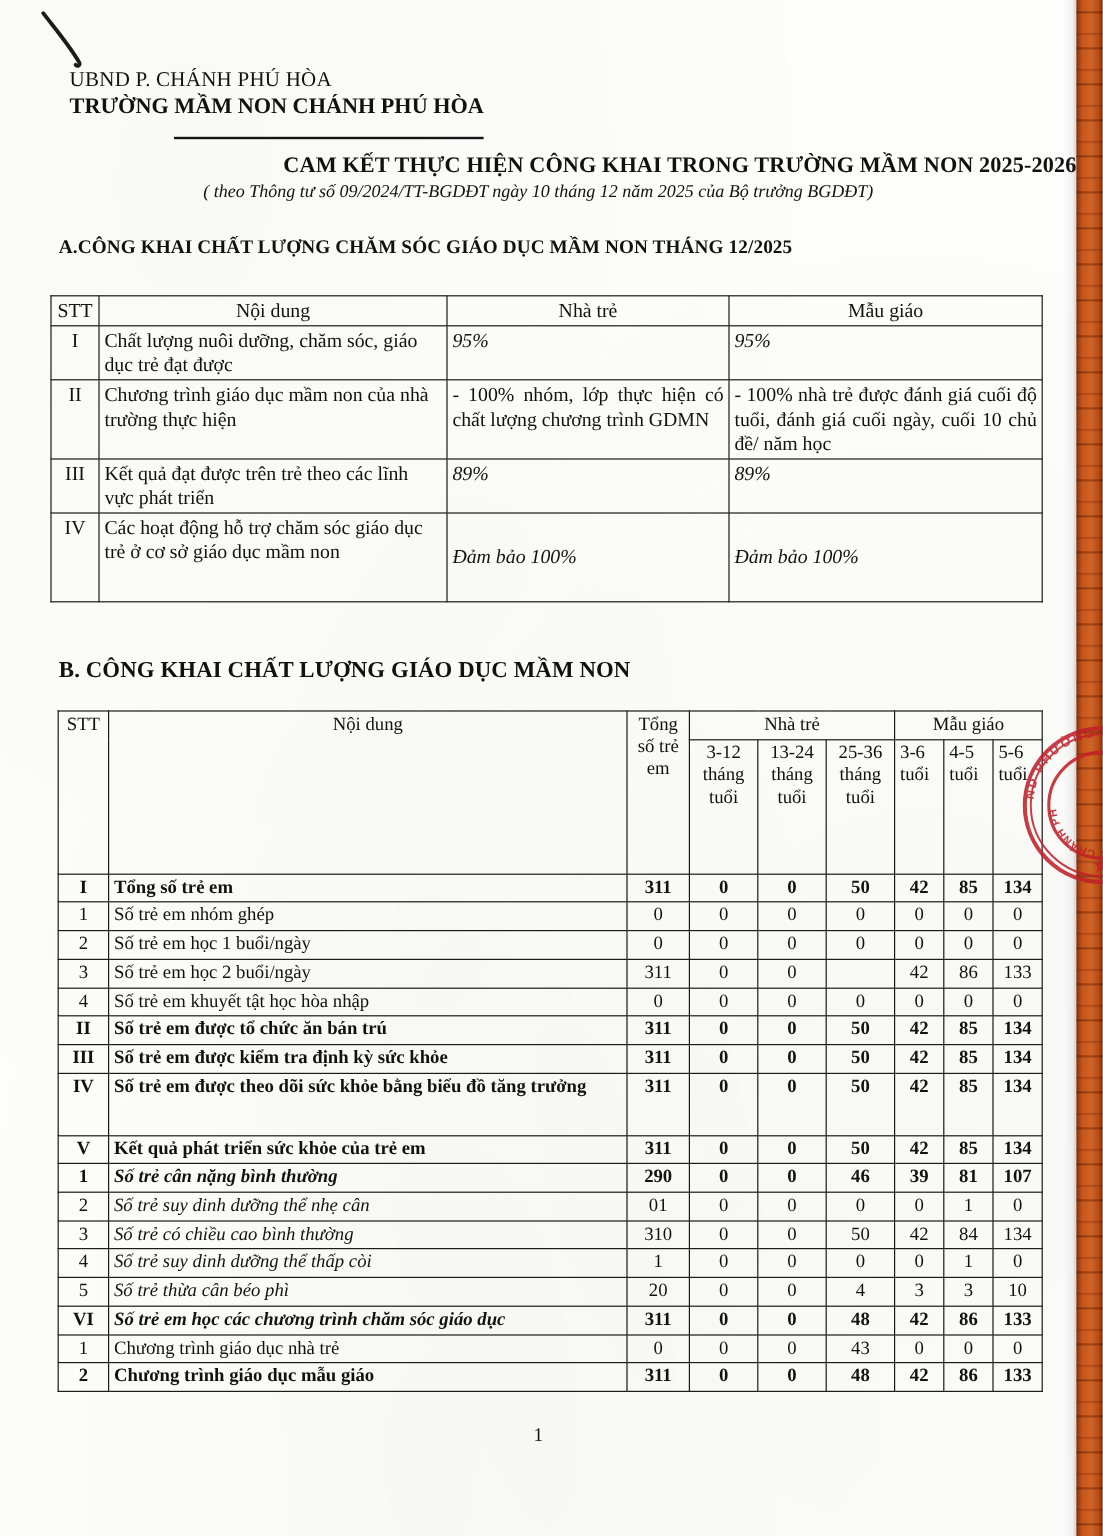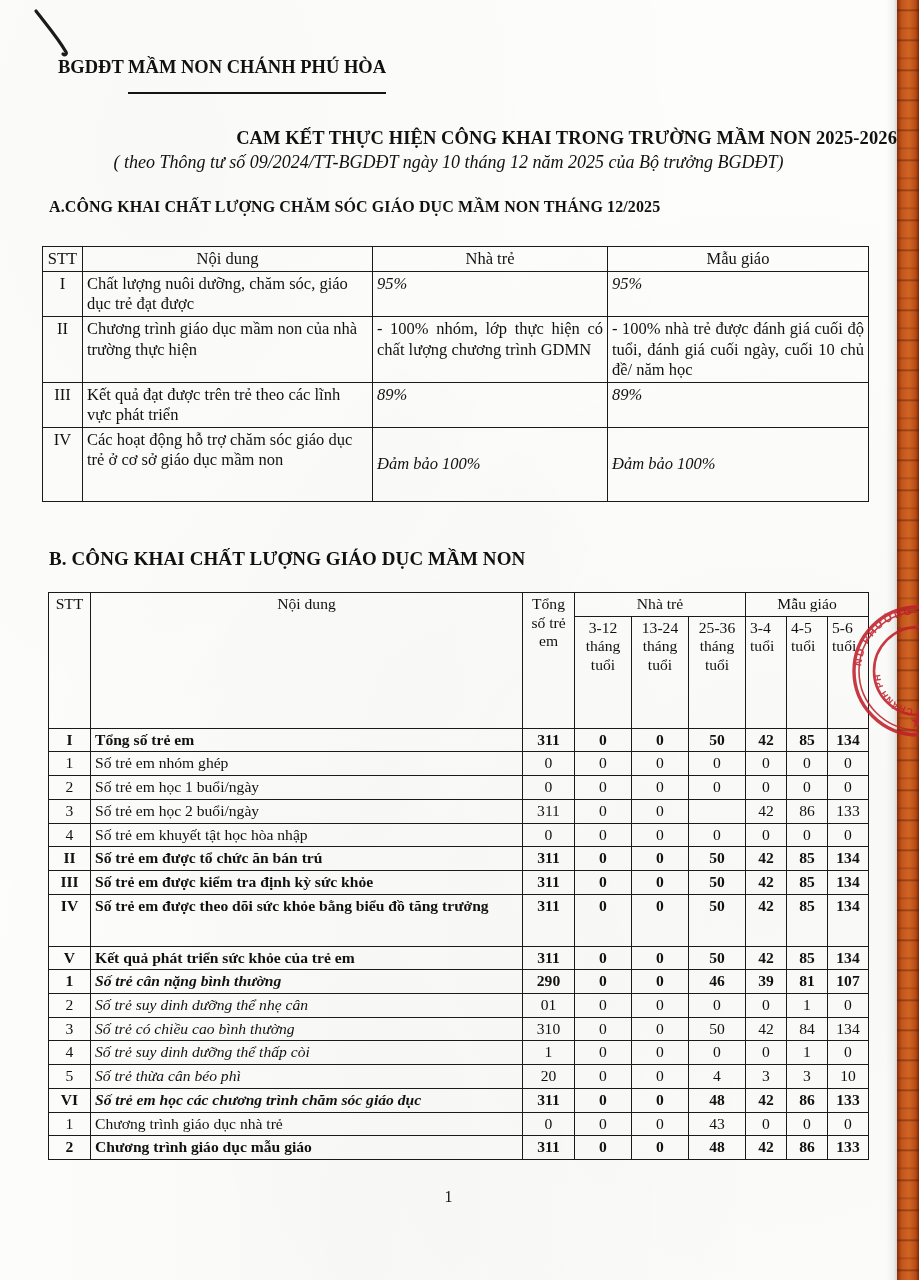--- a/index.html
+++ b/index.html
@@ -99,21 +99,21 @@
     text-align: right;
     font-size: 18.5px;
     font-weight: bold;
     letter-spacing: 0.1px;
   }
   #doc-subtitle {
     position: absolute;
     left: 0; top: 152px;
     width: 897px;
     text-align: center;
-    font-size: 18px;
+    font-size: 15px;
     font-style: italic;
   }
   #section-a-heading {
     position: absolute;
     left: 49px; top: 198px;
     width: 840px;
     font-size: 16px;
     font-weight: bold;
     letter-spacing: 0.1px;
   }
@@ -251,21 +251,22 @@
   <div id="paper-texture"></div>
 </div>
 <div id="page-shadow"></div>
 <div id="wood-strip"></div>
 
 <svg id="pen-mark" viewBox="0 0 56 52">
   <path d="M4 3 C 14 16, 26 30, 34 44 C 35 46, 33 48, 31 46" stroke="#1b1b1b" stroke-width="3.2" fill="none" stroke-linecap="round"></path>
 </svg>
 
 <div id="letterhead">
-  <div class="lh-line2"><span>BGDĐT </span><span class="lh-underline">MẦM NON CHÁNH PHÚ HÒA</span></div>
+  <div class="lh-line1">UBND P. CHÁNH PHÚ HÒA</div>
+  <div class="lh-line2"><span>TRƯỜNG </span><span class="lh-underline">MẦM NON CHÁNH PHÚ HÒA</span></div>
 </div>
 
 <div id="doc-title">CAM KẾT THỰC HIỆN CÔNG KHAI TRONG TRƯỜNG MẦM NON 2025-2026</div>
 <div id="doc-subtitle">( theo Thông tư số 09/2024/TT-BGDĐT ngày 10 tháng 12 năm 2025 của Bộ trưởng BGDĐT)</div>
 <div id="section-a-heading">A.CÔNG KHAI CHẤT LƯỢNG CHĂM SÓC GIÁO DỤC MẦM NON THÁNG 12/2025</div>
 
 <table class="doc-table" id="table-a">
   <colgroup>
     <col class="a-col-stt">
       <col class="a-col-noidung">
@@ -329,21 +330,21 @@
       <td rowspan="2" class="bh-stt">STT</td>
       <td rowspan="2" class="bh-noidung">Nội dung</td>
       <td rowspan="2" class="bh-sub">Tổng số trẻ em</td>
       <td colspan="3" class="bh-group">Nhà trẻ</td>
       <td colspan="3" class="bh-group">Mẫu giáo</td>
     </tr>
     <tr style="height:112px;">
       <td class="bh-sub">3-12 tháng tuổi</td>
       <td class="bh-sub">13-24 tháng tuổi</td>
       <td class="bh-sub">25-36 tháng tuổi</td>
-      <td class="bh-sub-left">3-4 tuổi</td>
+      <td class="bh-sub-left">3-6 tuổi</td>
       <td class="bh-sub-left">4-5 tuổi</td>
       <td class="bh-sub-left">5-6 tuổi</td>
     </tr>
 
     <tr class="row-bold">
       <td class="b-stt">I</td>
       <td class="b-label">Tổng số trẻ em</td>
       <td class="b-num">311</td>
       <td class="b-num">0</td>
       <td class="b-num">0</td>

